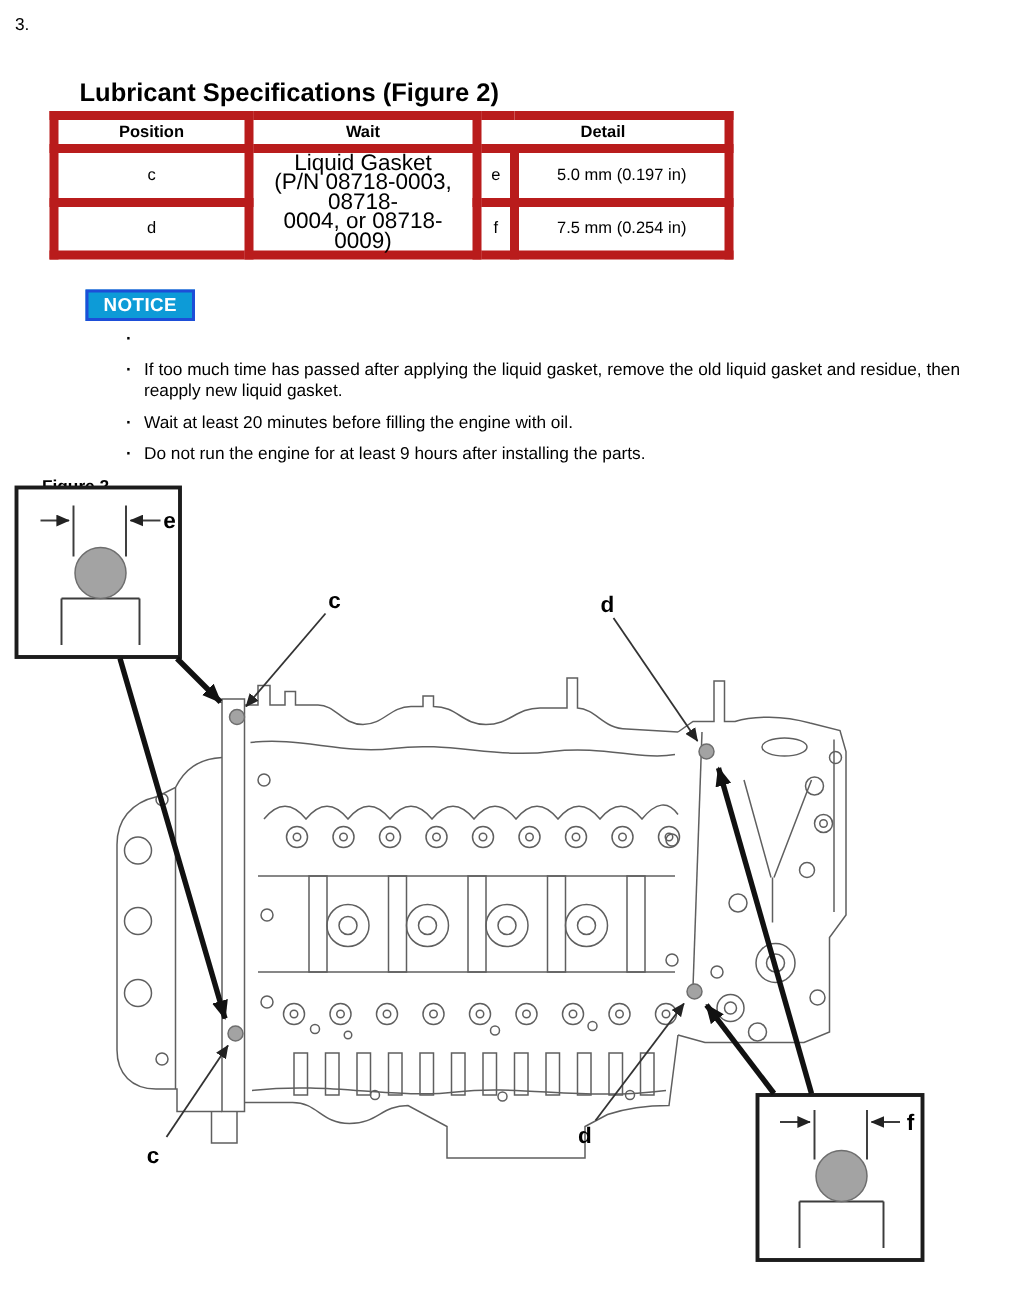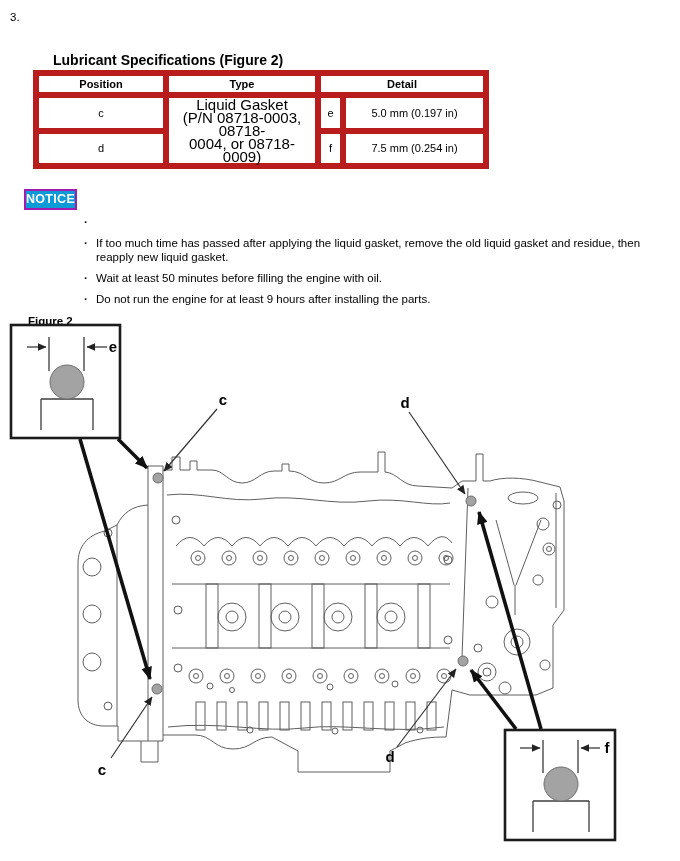--- a/index.html
+++ b/index.html
@@ -2,33 +2,33 @@
 <html><head>
 <meta charset="utf-8">
 <style>
   html,body { margin:0; padding:0; background:#fff; }
   .page {
     position:relative; width:680px; height:861px; background:#fff;
     font-family:"Liberation Sans", sans-serif; color:#000; overflow:hidden;
   }
   .step { display:flex; margin:10px 0 0 10px; font-size:11.5px; line-height:14px; }
   .step-num { width:19px; flex:0 0 19px; }
-  .table-title { font-weight:bold; font-size:14px; margin:28px 12px 0 33px;padding-left:20px; }
+  .table-title { font-weight:bold; font-size:17px; margin:28px 12px 0 33px;padding-left:20px; }
   .spec-table {
     border-collapse:collapse; table-layout:fixed; width:450px;
     margin:2px 0 0 33px; font-size:11px; text-align:center;
   }
   .spec-table th, .spec-table td { border:6px solid #b91c1c; padding:0 2px; vertical-align:middle; }
   .spec-table th { font-weight:bold; height:16px; }
   .spec-table td { height:22px; }
   .cell-type { font-size:15px; line-height:13px; white-space:pre-line; }
   .notice-badge {
-    display:inline-block; margin:20px 0 0 24px; padding:1px 0 2px;
+    display:inline-block; margin:20px 0 0 57px; padding:1px 10px 2px;
     background:#0d9bd7; color:#fff; font-weight:bold; font-size:12.5px;
-    border:2px solid #a21caf; line-height:14px; letter-spacing:0.3px;
+    border:2px solid #1d4ed8; line-height:14px; letter-spacing:0.3px;
   }
   .notice-list { margin:5px 0 0 84px; width:585px; font-size:11.5px; }
   .bullet-row { display:flex; margin-bottom:7px; line-height:14px; }
   .bullet { flex:0 0 12px; font-weight:bold; }
   .figure-label { font-weight:bold; font-size:11.5px; margin:9px 0 0 28px; }
   .figure-svg { position:absolute; left:0; top:300px; }
   .fig-text { font-family:"Liberation Sans", sans-serif; font-weight:bold; fill:#000; }
 </style>
 </head>
 <body>
@@ -44,21 +44,21 @@
   <table class="spec-table">
     <colgroup>
         <col style="width:130px">
         <col style="width:152px">
         <col style="width:25px">
         <col style="width:143px">
       </colgroup>
     <tbody>
         <tr>
       <th>Position</th>
-      <th>Type</th>
+      <th>Wait</th>
       <th colspan="2">Detail</th>
     </tr>
     <tr>
       <td>c</td>
       <td class="cell-type" rowspan="2">Liquid Gasket
 (P/N 08718-0003, 08718-
 0004, or 08718- 0009)</td>
       <td>e</td>
       <td>5.0 mm (0.197 in)</td>
     </tr>
@@ -75,21 +75,21 @@
   <div class="notice-list">
     <div class="bullet-row">
       <span class="bullet">·</span>
     </div>
     <div class="bullet-row">
       <span class="bullet">·</span>
       <span>If too much time has passed after applying the liquid gasket, remove the old liquid gasket and residue, then reapply new liquid gasket.</span>
     </div>
     <div class="bullet-row">
       <span class="bullet">·</span>
-      <span>Wait at least 50 minutes before filling the engine with oil.</span>
+      <span>Wait at least 20 minutes before filling the engine with oil.</span>
     </div>
     <div class="bullet-row">
       <span class="bullet">·</span>
       <span>Do not run the engine for at least 9 hours after installing the parts.</span>
     </div>
   </div>
 
   <div class="figure-label">Figure 2</div>
 
   <svg class="figure-svg" width="680" height="561" viewBox="0 300 680 561" xmlns="http://www.w3.org/2000/svg">

